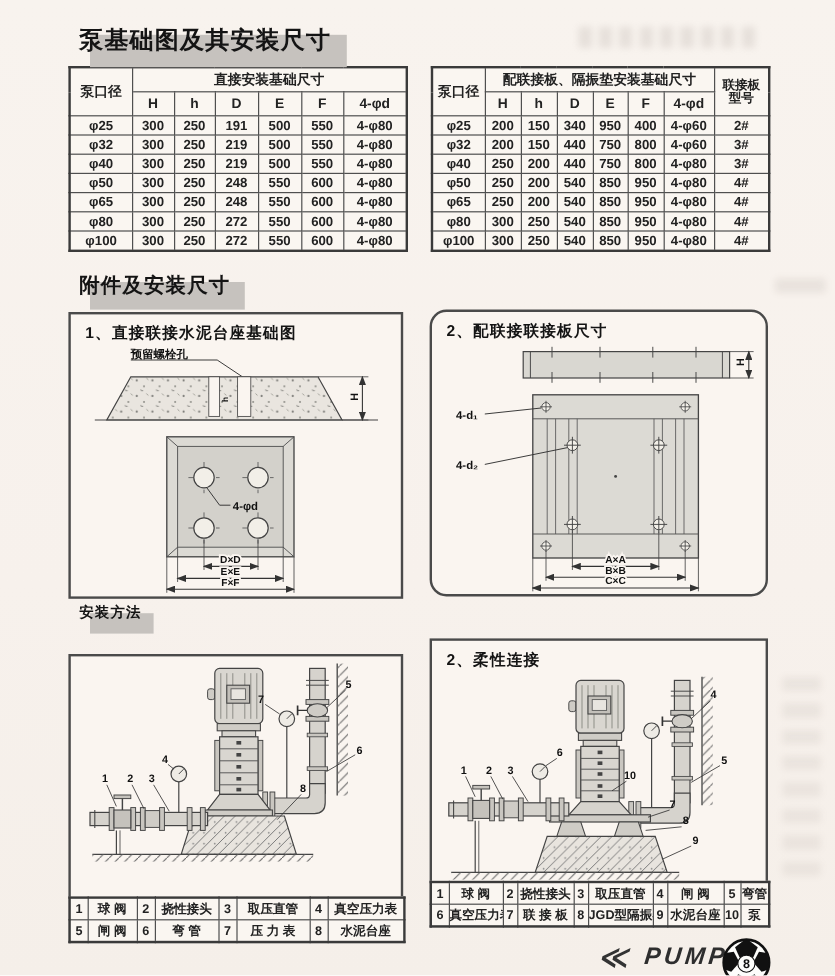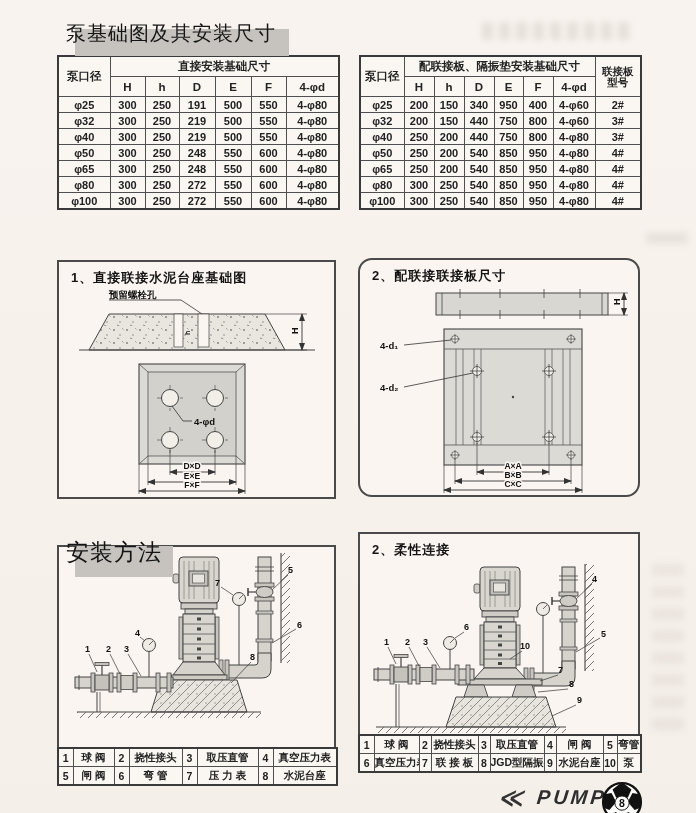--- a/index.html
+++ b/index.html
@@ -1,26 +1,26 @@
 <!DOCTYPE html>
 <html><head>
 <meta charset="utf-8">
 <style>
   html,body{margin:0;padding:0;}
   #page{position:relative;width:696px;height:813px;overflow:hidden;
     background:linear-gradient(180deg,#f8f3ee 0%,#f7f1ec 60%,#f5efe9 100%);
     font-family:"Liberation Sans","DejaVu Sans",sans-serif;color:#1b1b1b;}
   
-  .sec-head{position:absolute;display:inline-block;font-weight:normal;color:#141414;
+  .sec-head{position:absolute;display:inline-block;font-weight:bold;color:#141414;
     white-space:nowrap;z-index:2;letter-spacing:1px;}
   .sec-head::after{content:"";position:absolute;left:9px;top:9px;width:102%;height:100%;
     background:#c6c2be;z-index:-1;}
   #main-title{left:66px;top:20px;font-size:20px;}
   #sec-accessories{left:66px;top:226px;font-size:17px;}
-  #sec-install{left:66px;top:537px;font-size:23px;}
+  #sec-install{left:66px;top:502px;font-size:12px;}
   
   .dim-table{position:absolute;border-collapse:collapse;table-layout:fixed;
     background:#faf6f1;border:2px solid #3a3a3a;}
   .dim-table th,.dim-table td{border:1px solid #4f4f4f;text-align:center;padding:0;
     font-size:11px;font-weight:bold;color:#222;overflow:hidden;white-space:nowrap;}
   .dim-table thead th{height:19px;font-size:11.5px;}
   .dim-table tbody td{height:15px;}
   .plate-hd div{line-height:11px;font-size:10.5px;}
   
   .panel{position:absolute;border:2px solid #4a4a4a;background:#faf5f0;box-sizing:border-box;}
@@ -51,20 +51,21 @@
 
 <div id="page">
 
   <div class="bleed" style="left:482px;top:22px;width:150px;height:18px;opacity:.16;
        background:repeating-linear-gradient(90deg,#8d8179 0 11px,transparent 11px 17px);"></div>
   <div class="bleed" style="left:646px;top:232px;width:42px;height:12px;opacity:.13;background:#8d8179;"></div>
   <div class="bleed" style="left:652px;top:560px;width:32px;height:170px;opacity:.10;
        background:repeating-linear-gradient(0deg,#8d8179 0 12px,transparent 12px 22px);"></div>
 
   <div id="main-title" class="sec-head">泵基础图及其安装尺寸</div>
+  <div id="sec-accessories" class="sec-head">附件及安装尺寸</div>
   <div id="sec-install" class="sec-head">安装方法</div>
 
   <table class="dim-table" style="left:57px;top:55px;width:281px;">
     <colgroup>
         <col style="width:52px">
         <col style="width:35px">
         <col style="width:34px">
         <col style="width:36px">
         <col style="width:36px">
         <col style="width:35px">

